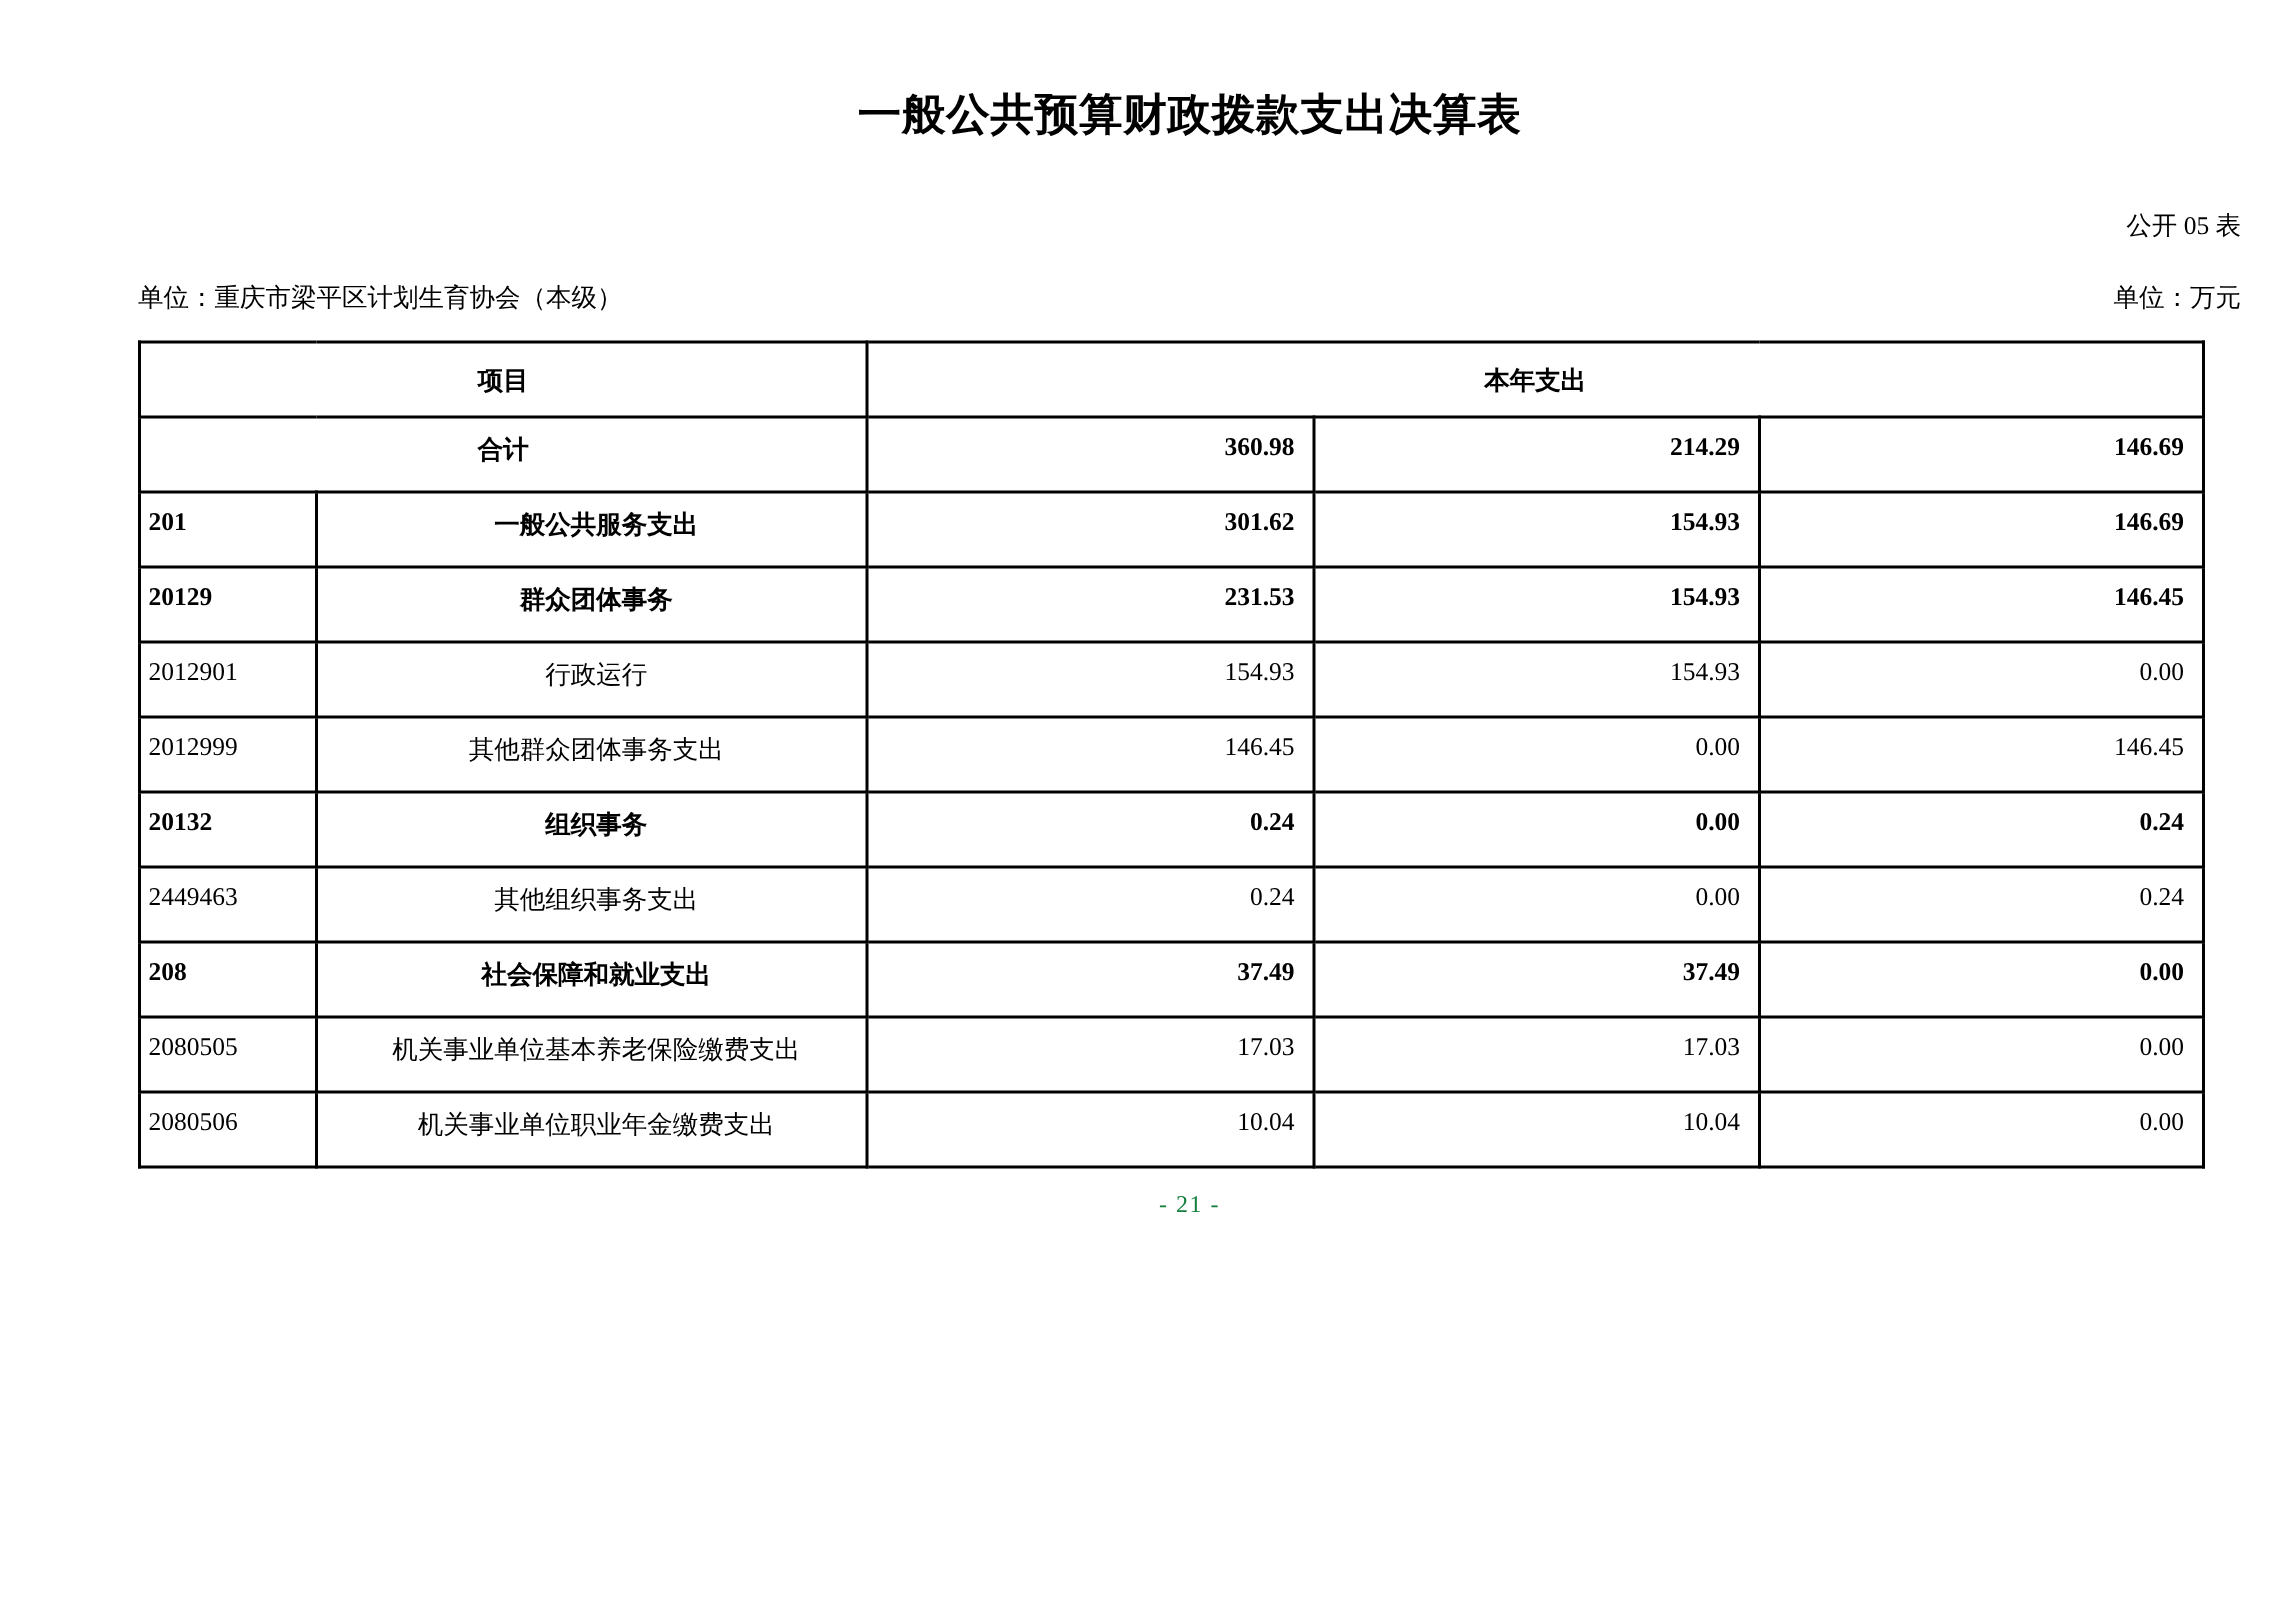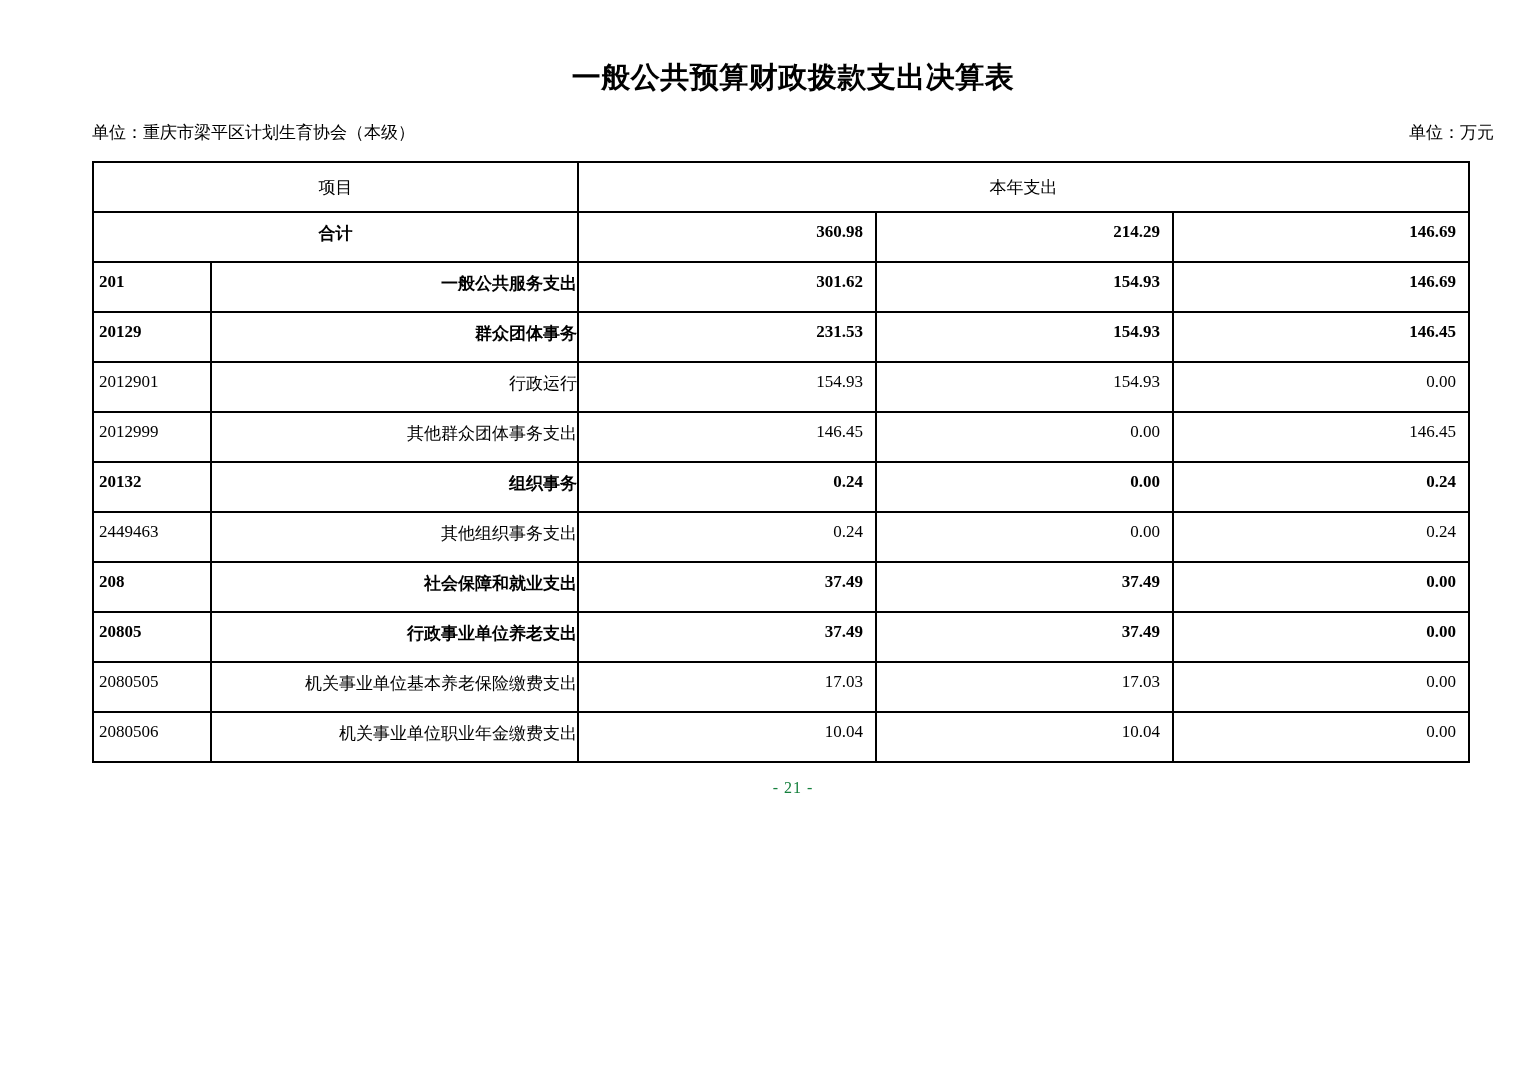--- a/index.html
+++ b/index.html
@@ -43,53 +43,56 @@
     margin-top: 17px;
     width: 1376px;
     border-collapse: collapse;
     table-layout: fixed;
   }
   .fin-table th, .fin-table td {
     border: 2px solid #000000;
     font-size: 17px;
   }
   .fin-table thead th {
-    font-weight: normal;
+    font-weight: bold;
     text-align: center;
     vertical-align: middle;
   }
   tr.head-groups { height: 50px; }
   tr.head-cols   { height: 152px; }
   .h-code div { line-height: 40px; }
   .fin-table tbody tr { height: 50px; }
   .fin-table tbody td {
     vertical-align: top;
     padding-top: 9px;
   }
   td.c-code  { text-align: left;  padding-left: 5px;  }
-  td.c-item  { text-align: right;  padding-left: 6px;  }
+  td.c-item  { text-align: center;  padding-left: 6px;  }
   td.c-num   { text-align: right; padding-right: 12px; }
   td.c-merged { text-align: center; padding-left: 0; }
   tr.bold-row td { font-weight: bold; }
   .footer {
     margin-top: 15px;
     text-align: center;
     font-size: 16px;
     line-height: 20px;
     color: #15803d;
     letter-spacing: 1px;
   }
 </style>
 </head>
 <body>
 
 <div class="page">
 
   <h1 class="title">一般公共预算财政拨款支出决算表</h1>
 
+  <div class="meta-code">
+    <span>公开 05 表</span>
+  </div>
 
   <div class="meta-units">
     <span>单位：重庆市梁平区计划生育协会（本级）</span>
     <span>单位：万元</span>
   </div>
 
   <table class="fin-table">
     <colgroup>
       <col style="width:118px">
       <col style="width:367px">
@@ -153,27 +156,20 @@
     <td class="c-num">0.00</td>
     <td class="c-num">0.24</td>
   </tr>
         <tr class="bold-row">
     <td class="c-code">208</td>
     <td class="c-item">社会保障和就业支出</td>
     <td class="c-num">37.49</td>
     <td class="c-num">37.49</td>
     <td class="c-num">0.00</td>
   </tr>
-        <tr class="bold-row">
-    <td class="c-code">20805</td>
-    <td class="c-item">行政事业单位养老支出</td>
-    <td class="c-num">37.49</td>
-    <td class="c-num">37.49</td>
-    <td class="c-num">0.00</td>
-  </tr>
         <tr>
     <td class="c-code">2080505</td>
     <td class="c-item">机关事业单位基本养老保险缴费支出</td>
     <td class="c-num">17.03</td>
     <td class="c-num">17.03</td>
     <td class="c-num">0.00</td>
   </tr>
         <tr>
     <td class="c-code">2080506</td>
     <td class="c-item">机关事业单位职业年金缴费支出</td>

